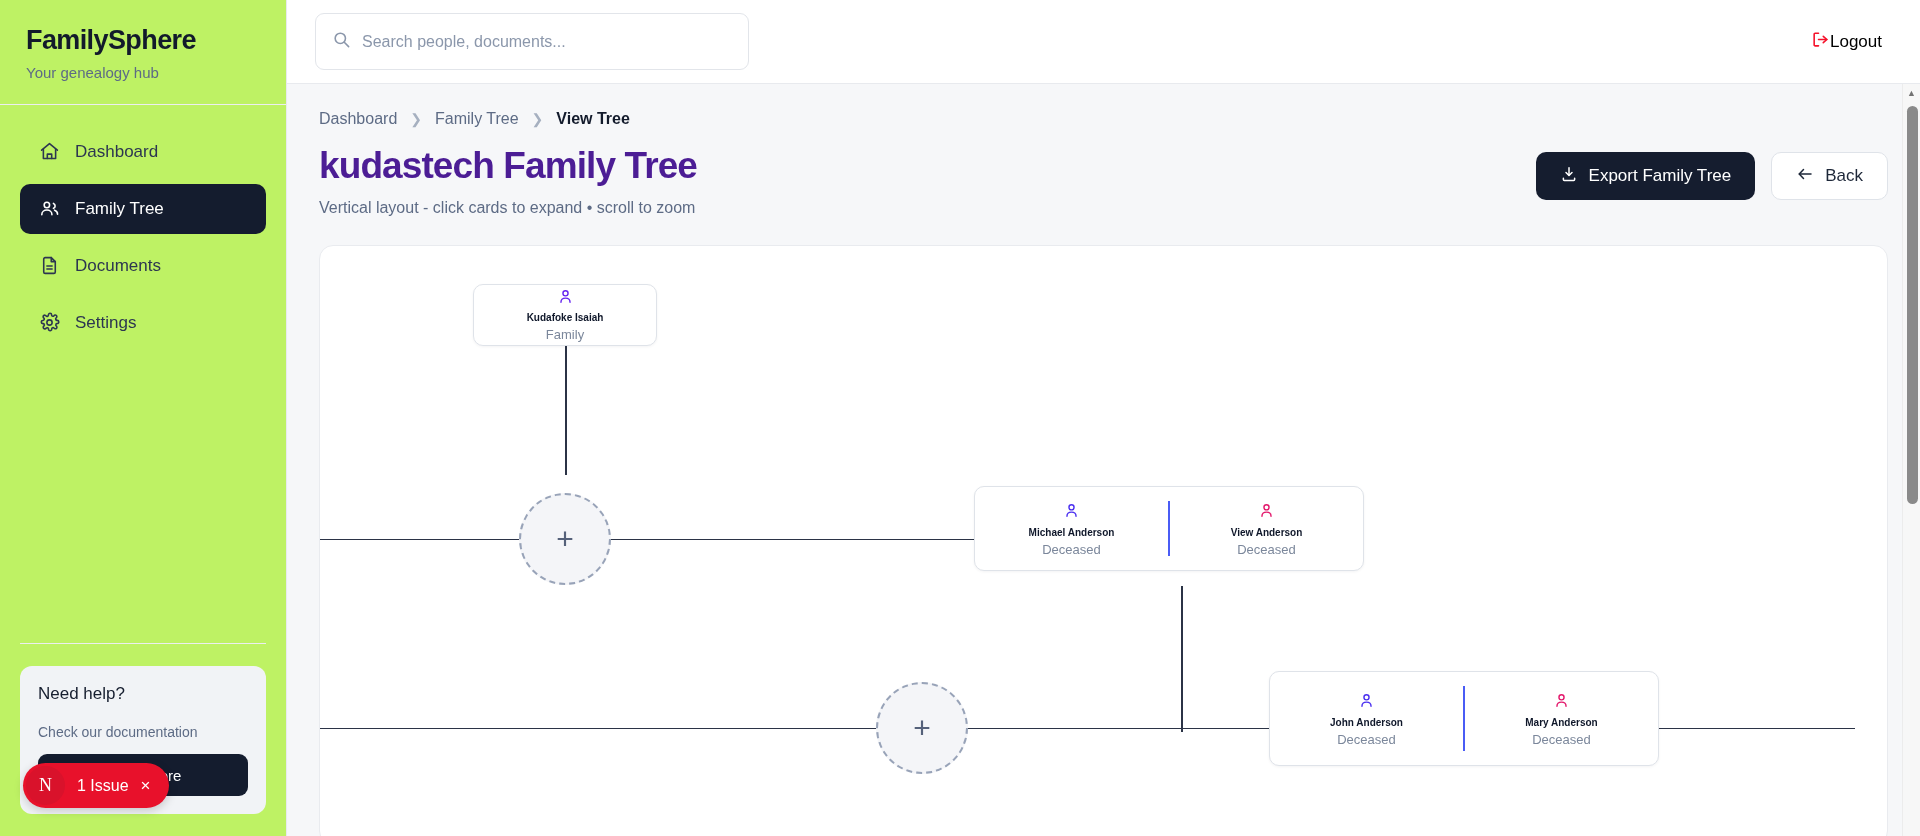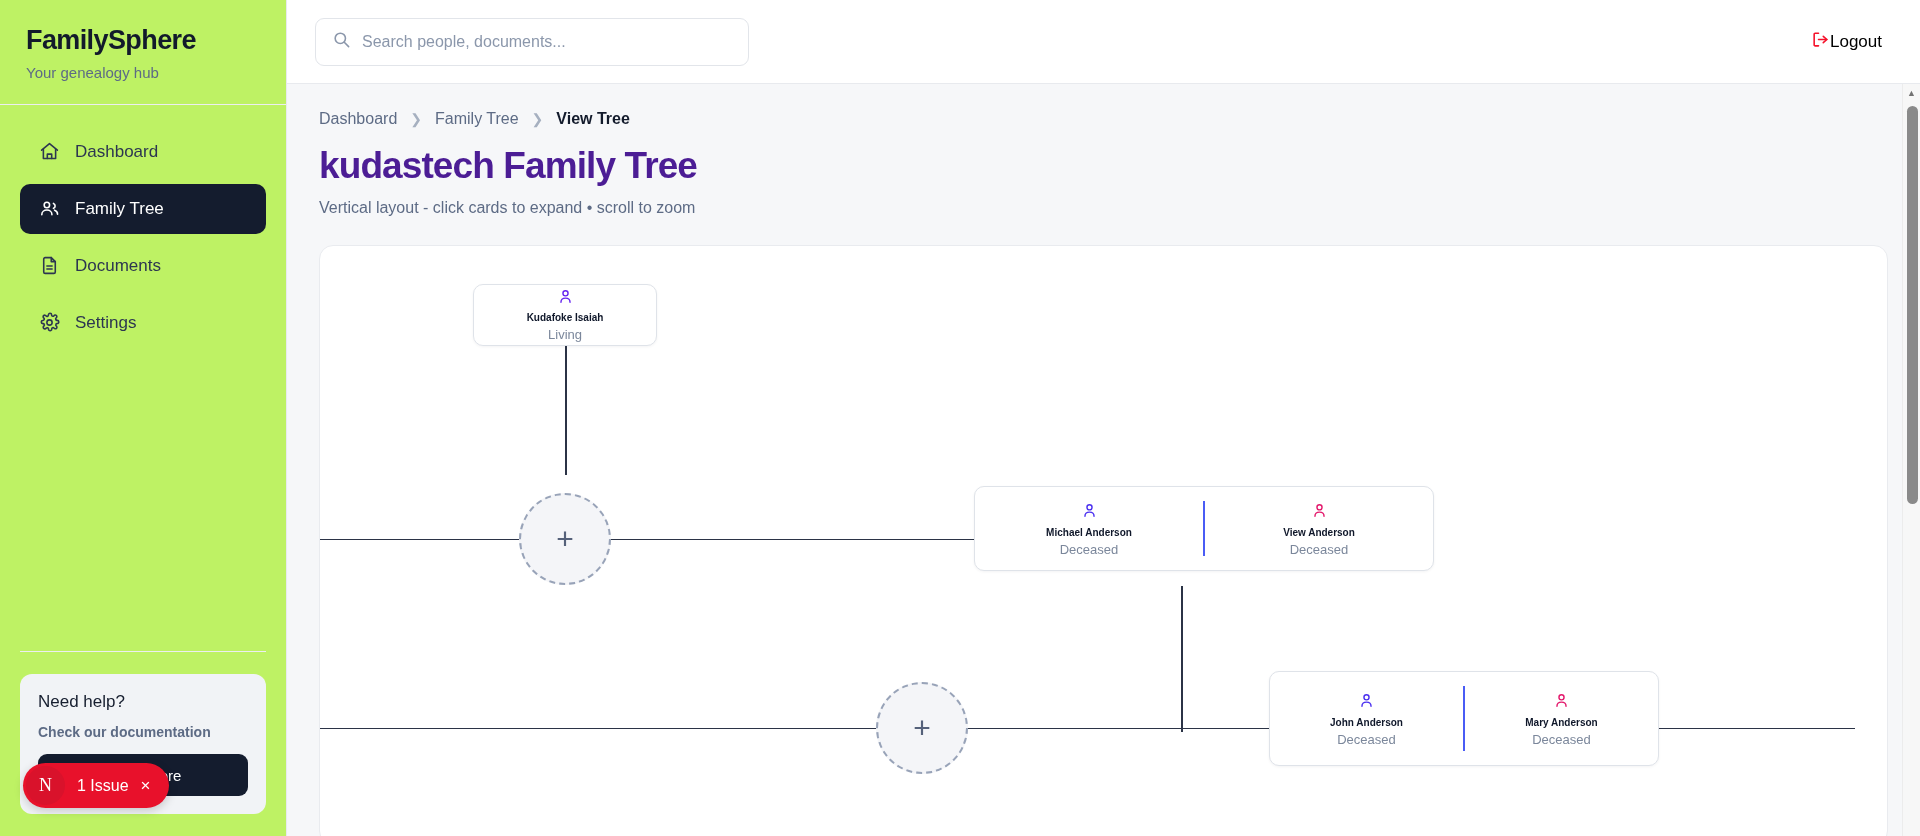--- a/index.html
+++ b/index.html
@@ -43,21 +43,21 @@
   .nav-item.active { background: #141c2e; color: #ffffff; }
   .nav-item.active .ico svg { stroke: #ffffff; }
   .nav-item .ico svg { stroke: #2c3650; }
 
   .help-wrap { margin-top: auto; padding: 0 20px 22px 20px; }
   .help-divider { border-top: 1px solid #eceef1; margin-bottom: 22px; }
   .help-card {
     background: #f1f3f6; border-radius: 12px; padding: 18px 18px 18px 18px;
   }
   .help-title { font-size: 17px; font-weight: 400; color: #161e2f; }
-  .help-text { font-size: 14px; color: #5d6b85; margin-top: 12px; font-weight: bold; }
+  .help-text { font-size: 14px; color: #5d6b85; margin-top: 20px; }
   .help-btn {
     margin-top: 14px; height: 42px; width: 100%;
     background: #141c2e; color: #fff; border: none; border-radius: 9px;
     font-size: 15px; font-family: inherit; cursor: pointer;
     display: flex; align-items: center; justify-content: center;
   }
 
   
   .issue-badge {
     position: absolute; left: 23px; bottom: 28px;
@@ -81,21 +81,21 @@
   .main { flex: 1; display: flex; flex-direction: column; min-width: 0; position: relative; }
 
   .topbar {
     height: 84px; background: #ffffff;
     border-bottom: 1px solid #e8eaee;
     display: flex; align-items: center;
     padding: 0 26px 0 28px;
     flex: none;
   }
   .search-box {
-    width: 434px; height: 48px;
+    width: 434px; height: 57px;
     border: 1px solid #e2e5ea; border-radius: 9px;
     display: flex; align-items: center; gap: 11px;
     padding: 8px 16px;
     background: #ffffff;
   }
   .search-input {
     border: none; outline: none; background: transparent;
     font-size: 16px; font-family: inherit; color: #2c3650;
     width: 100%;
   }
@@ -298,20 +298,41 @@
           <span class="crumb">Family Tree</span>
           <span class="crumb-sep">❯</span>
           <span class="crumb current">View Tree</span>
         </div>
 
         <div class="title-row">
           <div>
             <h1 class="page-title">kudastech Family Tree</h1>
             <div class="page-sub">Vertical layout - click cards to expand • scroll to zoom</div>
           </div>
+          <div class="head-actions">
+            <button class="btn-primary">
+              <span>
+                <svg width="18" height="18" viewBox="0 0 24 24" fill="none" stroke="#ffffff" stroke-width="2" stroke-linecap="round" stroke-linejoin="round">
+                    <path d="M12 3.5v10"></path>
+                    <path d="M8 10l4 4 4-4"></path>
+                    <path d="M4.5 17.5v1.8a1.2 1.2 0 0 0 1.2 1.2h12.6a1.2 1.2 0 0 0 1.2-1.2v-1.8"></path>
+                  </svg>
+              </span>
+              <span>Export Family Tree</span>
+            </button>
+            <button class="btn-secondary">
+              <span>
+                <svg width="18" height="18" viewBox="0 0 24 24" fill="none" stroke="#1d2738" stroke-width="2" stroke-linecap="round" stroke-linejoin="round">
+                    <path d="M20 12H4.5"></path>
+                    <path d="M10 6 4.3 12l5.7 6"></path>
+                  </svg>
+              </span>
+              <span>Back</span>
+            </button>
+          </div>
         </div>
 
         <div class="canvas">
           <div class="canvas-layer">
 
             <div class="edge v" style="left:245px; top:100px; height:129px;"></div>
 
             <div class="edge h" style="left:0px; top:293px; width:245px;"></div>
             <div class="edge h" style="left:291px; top:293px; width:410px;"></div>
 
@@ -324,25 +345,25 @@
 
           <div class="person-card" style="left:153px; top:38px; width:184px; height:62px;">
             <div class="person-slot">
               <div class="p-icon">
                 <svg width="17" height="17" viewBox="0 0 24 24" fill="none" stroke="#6423f0" stroke-width="2" stroke-linecap="round">
                     <circle cx="12" cy="7.5" r="3.6"></circle>
                     <path d="M5.6 20c0-3.6 2.9-5.7 6.4-5.7s6.4 2.1 6.4 5.7"></path>
                   </svg>
               </div>
               <div class="p-name">Kudafoke Isaiah</div>
-              <div class="p-status">Living</div>
+              <div class="p-status">Family</div>
             </div>
           </div>
 
-          <div class="person-card" style="left:654px; top:240px; width:460px; height:85px;">
+          <div class="person-card" style="left:654px; top:240px; width:390px; height:85px;">
             <div class="person-slot">
               <div class="p-icon">
                 <svg width="17" height="17" viewBox="0 0 24 24" fill="none" stroke="#4a2ff0" stroke-width="2" stroke-linecap="round">
                     <circle cx="12" cy="7.5" r="3.6"></circle>
                     <path d="M5.6 20c0-3.6 2.9-5.7 6.4-5.7s6.4 2.1 6.4 5.7"></path>
                   </svg>
               </div>
               <div class="p-name">Michael Anderson</div>
               <div class="p-status">Deceased</div>
             </div>

